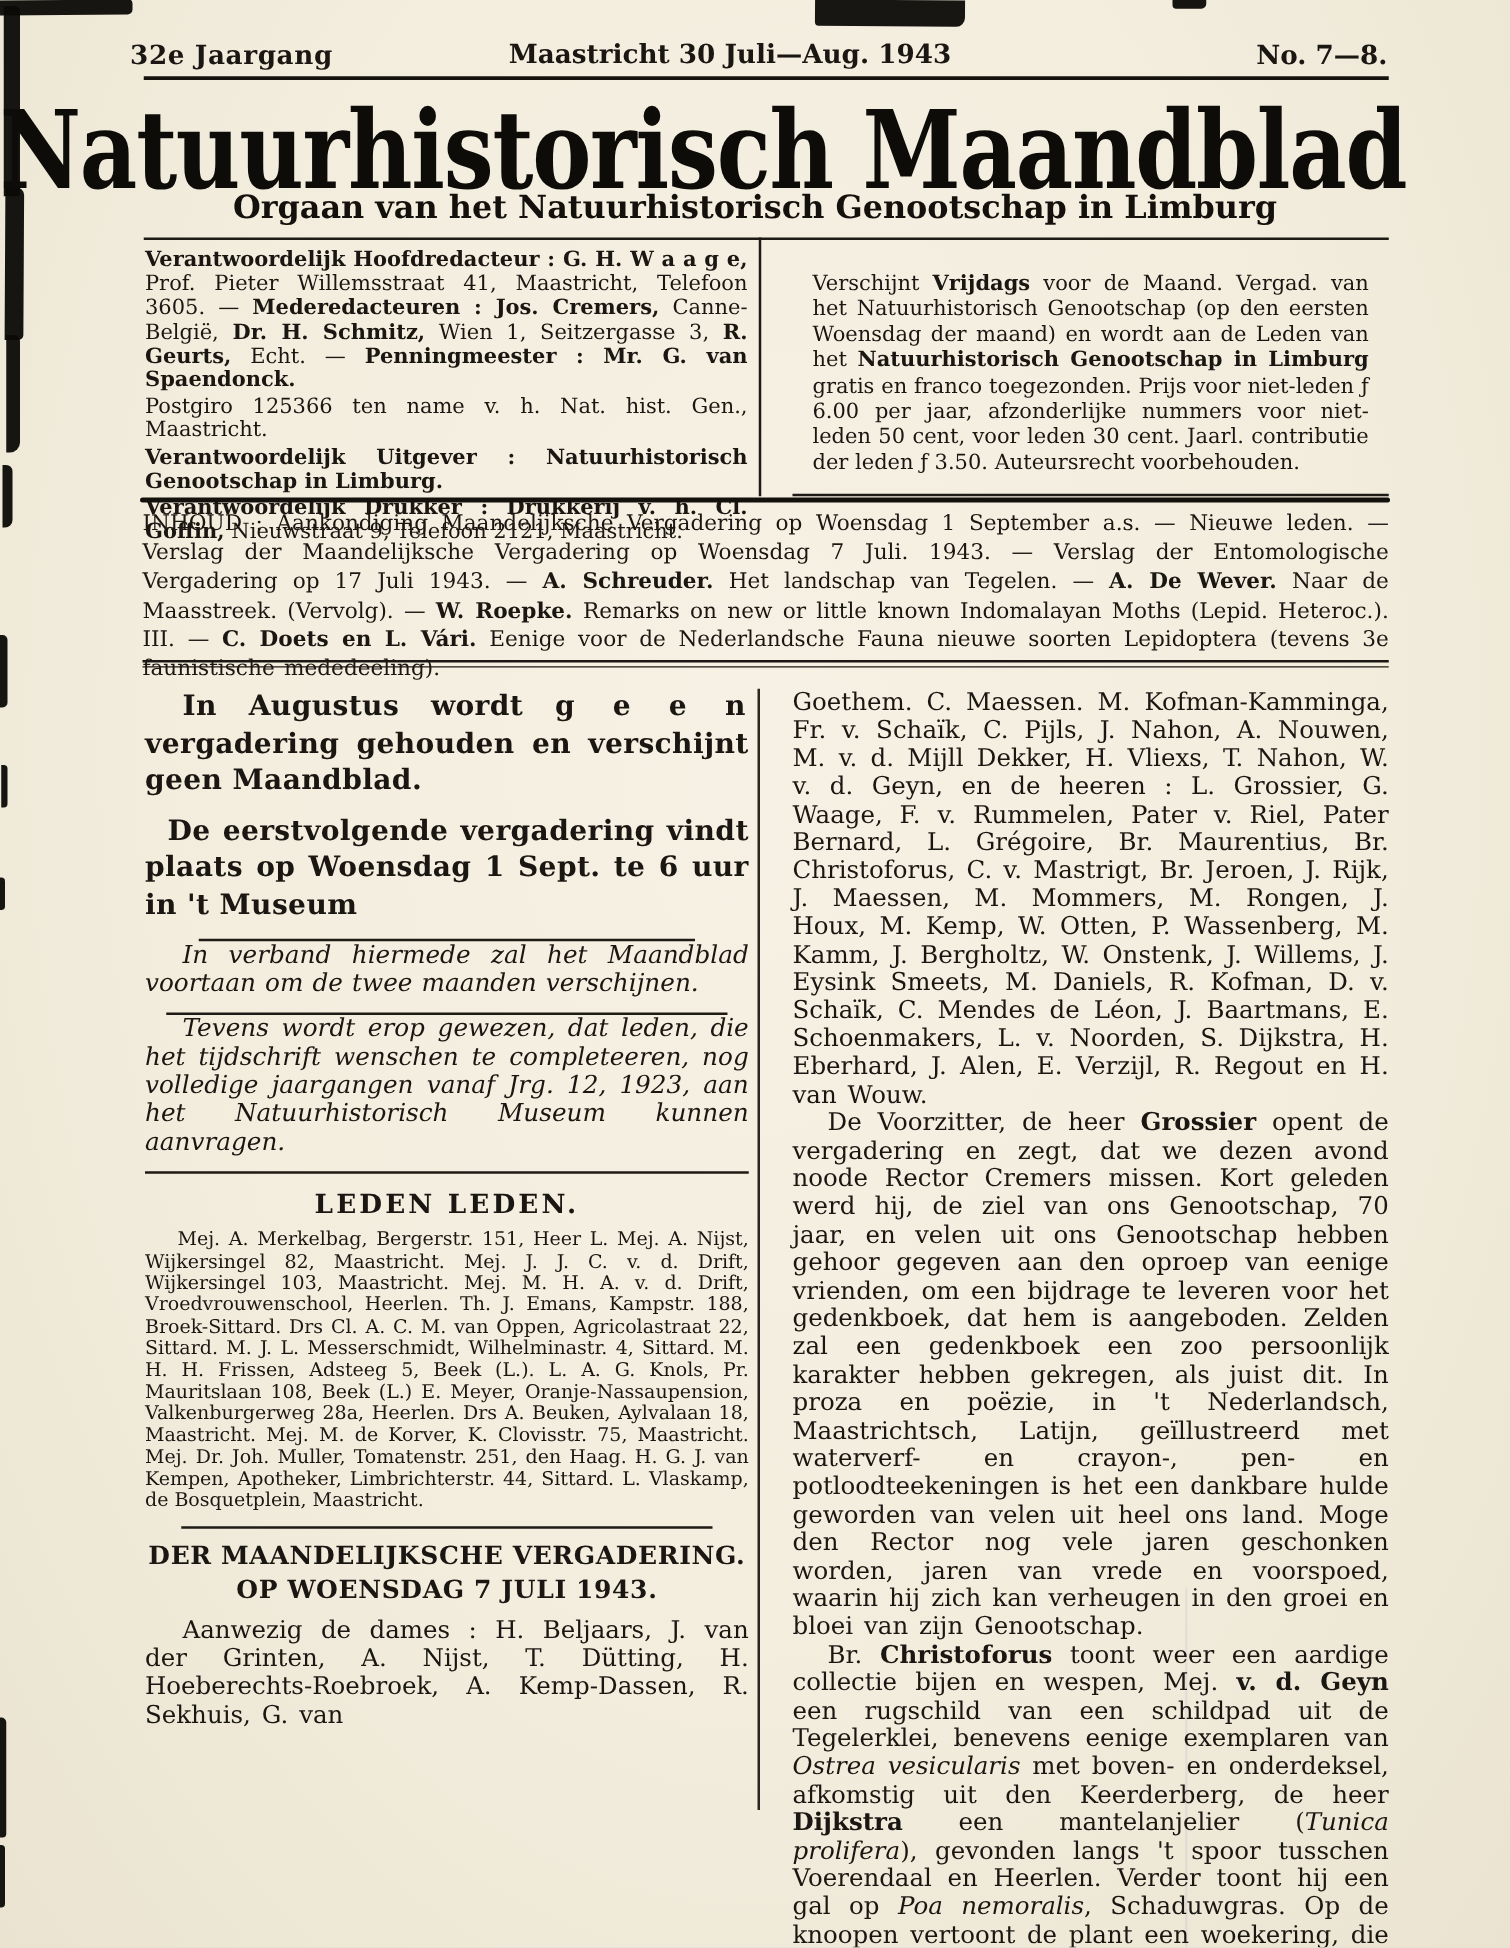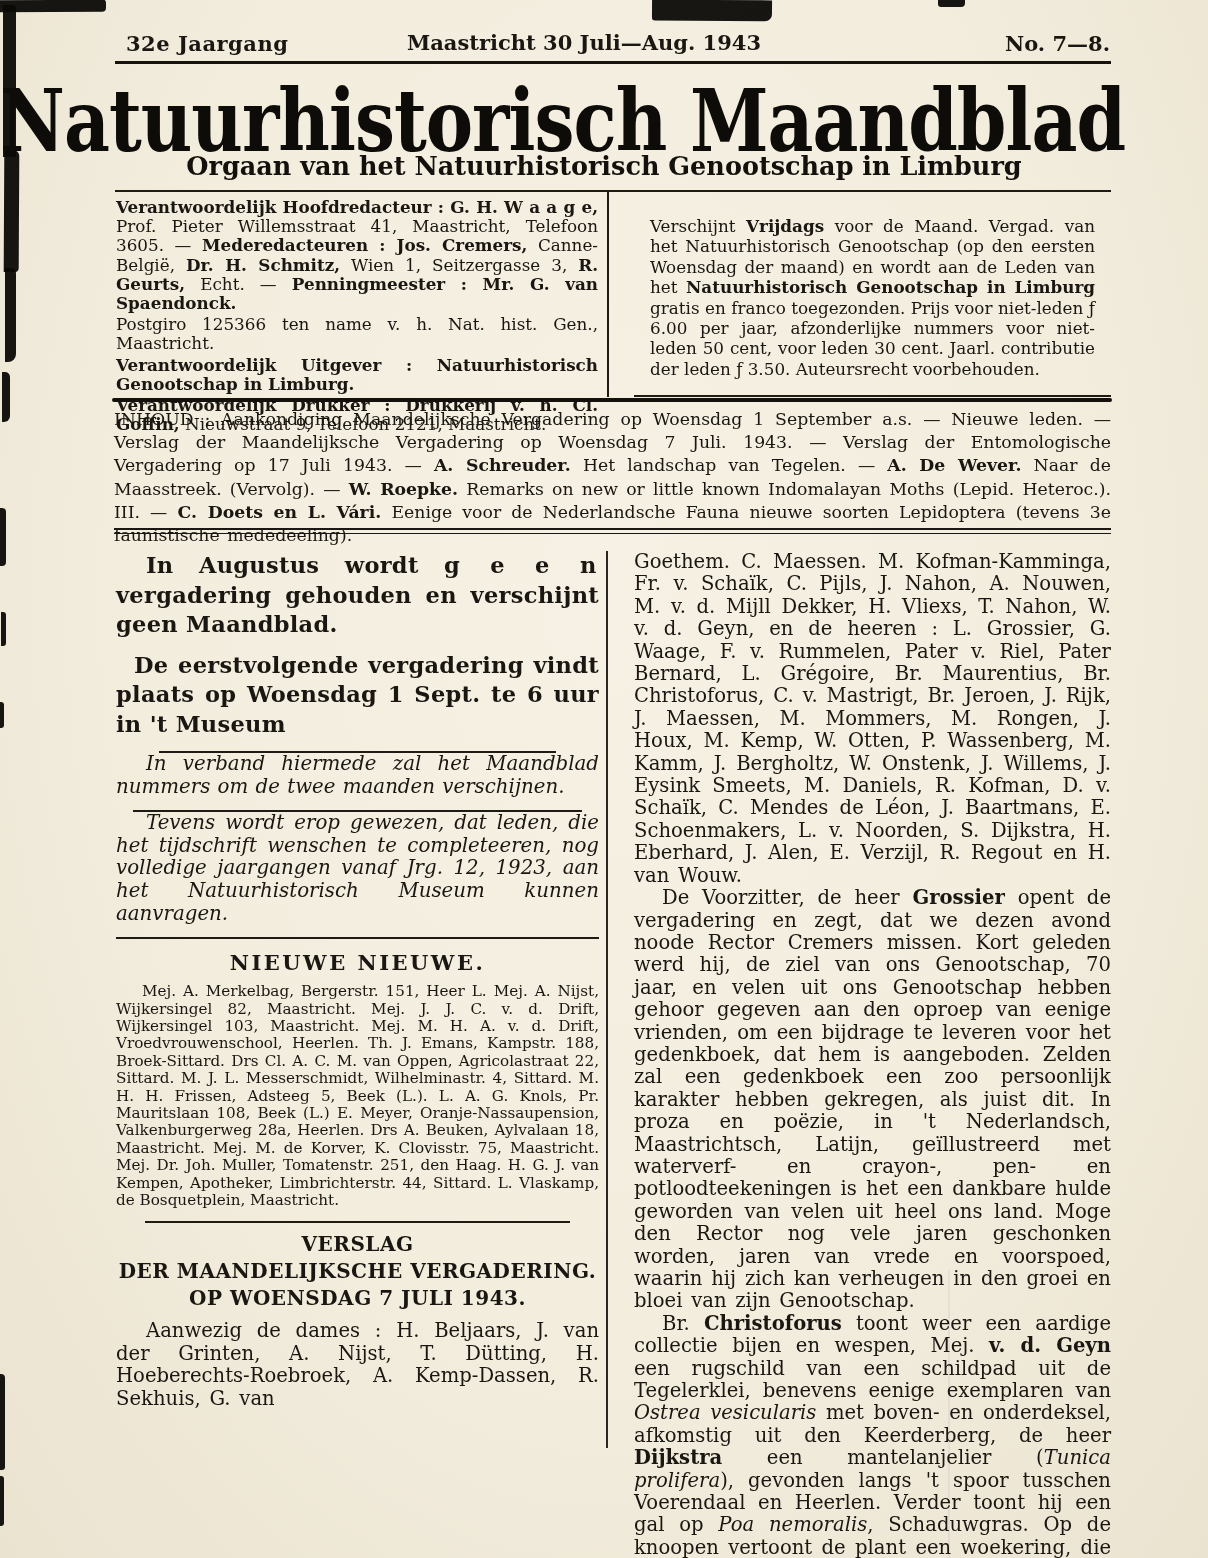--- a/index.html
+++ b/index.html
@@ -18,21 +18,21 @@
   .t2{left:4px;top:150px;width:15px;height:122px;border-radius:0 6px 4px 0;transform:rotate(.3deg);}
   .t3{left:5px;top:268px;width:11px;height:94px;border-radius:0 5px 8px 0;}
   .t4{left:2px;top:372px;width:8px;height:50px;border-radius:0 5px 6px 0;}
   .t5{left:0;top:508px;width:6px;height:58px;border-radius:0 4px 4px 0;}
   .t6{left:1px;top:612px;width:5px;height:34px;border-radius:0 3px 3px 0;}
   .t7{left:0;top:702px;width:4px;height:26px;border-radius:0 3px 3px 0;}
   .t8{left:0;top:1374px;width:5px;height:96px;border-radius:0 4px 3px 0;}
   .t9{left:0;top:1476px;width:4px;height:50px;border-radius:0 3px 3px 0;}
   .crease{position:absolute;left:948px;top:1270px;width:2px;height:288px;background:rgba(140,110,190,.10);}
   
-  .hdr-vol{position:absolute;left:126px;top:31px;font-size:21px;font-weight:bold;letter-spacing:.5px;}
+  .hdr-vol{position:absolute;left:104px;top:31px;font-size:21px;font-weight:bold;letter-spacing:.5px;}
   .hdr-date{position:absolute;left:0;right:40px;top:30px;text-align:center;font-size:21px;font-weight:bold;}
   .hdr-no{position:absolute;right:98px;top:31px;font-size:21px;font-weight:bold;}
   .hdr-rule{position:absolute;left:115px;top:61px;width:996px;height:3px;background:#16130e;}
   .title{position:absolute;left:0;top:69px;width:100%;text-align:left;}
   .title-inner{display:inline-block;font-size:71px;font-weight:bold;letter-spacing:-1px;white-space:nowrap;
     transform:scaleY(1.22);transform-origin:50% 0;color:#0e0c09;}
   .subtitle{position:absolute;left:0;top:151px;width:100%;text-align:center;font-size:25.5px;font-weight:bold;color:#14110d;}
   
   .top-mast-rule{position:absolute;left:115px;top:190px;width:996px;height:2px;background:#1e1a14;}
   .mast-vdiv{position:absolute;left:607px;top:190px;width:2px;height:207px;background:#1e1a14;}
@@ -115,29 +115,28 @@
   <div class="rule-heavy"></div>
   <div class="inhoud"><span>INHOUD : Aankondiging Maandelijksche Vergadering op Woensdag 1 September a.s. — Nieuwe leden. — Verslag der Maandelijksche Vergadering op Woensdag 7 Juli. 1943. — Verslag der Entomologische Vergadering op 17 Juli 1943. — </span><span class="b">A. Schreuder.</span><span> Het landschap van Tegelen. — </span><span class="b">A. De Wever.</span><span> Naar de Maasstreek. (Vervolg). — </span><span class="b">W. Roepke.</span><span> Remarks on new or little known Indomalayan Moths (Lepid. Heteroc.). III. — </span><span class="b">C. Doets en L. Vári.</span><span> Eenige voor de Nederlandsche Fauna nieuwe soorten Lepidoptera (tevens 3e faunistische mededeeling).</span></div>
   <div class="rule-double"></div>
 
   <div class="col-vdiv"></div>
 
   <div class="col-left">
     <p class="announce"><span>In Augustus wordt </span><span class="ls">g e e n</span><span> vergadering gehouden en verschijnt geen Maandblad.</span></p>
     <p class="announce a2">De eerstvolgende vergadering vindt plaats op Woensdag 1 Sept. te 6 uur in 't Museum</p>
     <hr class="hr hr-c82">
-    <p class="notice nf">In verband hiermede zal het Maandblad nummers om de twee maanden verschijnen.</p>
+    <p class="notice nf">In verband hiermede zal het Maandblad voortaan om de twee maanden verschijnen.</p>
     <hr class="hr hr-c92">
     <p class="notice nf">Tevens wordt erop gewezen, dat leden, die het tijdschrift wenschen te completeeren, nog volledige jaargangen vanaf Jrg. 12, 1923, aan het Natuurhistorisch Museum kunnen aanvragen.</p>
     <hr class="hr hr-full">
-    <h3 class="sec-head">NIEUWE NIEUWE.</h3>
+    <h3 class="sec-head">LEDEN LEDEN.</h3>
     <p class="members">Mej. A. Merkelbag, Bergerstr. 151, Heer L. Mej. A. Nijst, Wijkersingel 82, Maastricht. Mej. J. J. C. v. d. Drift, Wijkersingel 103, Maastricht. Mej. M. H. A. v. d. Drift, Vroedvrouwenschool, Heerlen. Th. J. Emans, Kampstr. 188, Broek-Sittard. Drs Cl. A. C. M. van Oppen, Agricolastraat 22, Sittard. M. J. L. Messerschmidt, Wilhelminastr. 4, Sittard. M. H. H. Frissen, Adsteeg 5, Beek (L.). L. A. G. Knols, Pr. Mauritslaan 108, Beek (L.) E. Meyer, Oranje-Nassaupension, Valkenburgerweg 28a, Heerlen. Drs A. Beuken, Aylvalaan 18, Maastricht. Mej. M. de Korver, K. Clovisstr. 75, Maastricht. Mej. Dr. Joh. Muller, Tomatenstr. 251, den Haag. H. G. J. van Kempen, Apotheker, Limbrichterstr. 44, Sittard. L. Vlaskamp, de Bosquetplein, Maastricht.</p>
     <hr class="hr hr-c88">
     <div class="verslag-head">
-      <div>VERSLAG</div>
       <div>DER MAANDELIJKSCHE VERGADERING.</div>
       <div>OP WOENSDAG 7 JULI 1943.</div>
     </div>
     <p class="bodytxt">Aanwezig de dames : H. Beljaars, J. van der Grinten, A. Nijst, T. Dütting, H. Hoeberechts-Roebroek, A. Kemp-Dassen, R. Sekhuis, G. van</p>
   </div>
 
   <div class="col-right">
     <p class="bodytxt"><span>Goethem. C. Maessen. M. Kofman-Kamminga, Fr. v. Schaïk, C. Pijls, J. Nahon, A. Nouwen, M. v. d. Mijll Dekker, H. Vliexs, T. Nahon, W. v. d. Geyn, en de heeren : L. Grossier, G. Waage, F. v. Rummelen, Pater v. Riel, Pater Bernard, L. Grégoire, Br. Maurentius, Br. Christoforus, C. v. Mastrigt, Br. Jeroen, J. Rijk, J. Maessen, M. Mommers, M. Rongen, J. Houx, M. Kemp, W. Otten, P. Wassenberg, M. Kamm, J. Bergholtz, W. Onstenk, J. Willems, J. Eysink Smeets, M. Daniels, R. Kofman, D. v. Schaïk, C. Mendes de Léon, J. Baartmans, E. Schoenmakers, L. v. Noorden, S. Dijkstra, H. Eberhard, J. Alen, E. Verzijl, R. Regout en H. van Wouw.</span></p>
     <p class="bodytxt ind"><span>De Voorzitter, de heer </span><span class="b">Grossier</span><span> opent de vergadering en zegt, dat we dezen avond noode Rector Cremers missen. Kort geleden werd hij, de ziel van ons Genootschap, 70 jaar, en velen uit ons Genootschap hebben gehoor gegeven aan den oproep van eenige vrienden, om een bijdrage te leveren voor het gedenkboek, dat hem is aangeboden. Zelden zal een gedenkboek een zoo persoonlijk karakter hebben gekregen, als juist dit. In proza en poëzie, in 't Nederlandsch, Maastrichtsch, Latijn, geïllustreerd met waterverf- en crayon-, pen- en potloodteekeningen is het een dankbare hulde geworden van velen uit heel ons land. Moge den Rector nog vele jaren geschonken worden, jaren van vrede en voorspoed, waarin hij zich kan verheugen in den groei en bloei van zijn Genootschap.</span></p>
     <p class="bodytxt ind"><span>Br. </span><span class="b">Christoforus</span><span> toont weer een aardige collectie bijen en wespen, Mej. </span><span class="b">v. d. Geyn</span><span> een rugschild van een schildpad uit de Tegelerklei, benevens eenige exemplaren van </span><span class="i">Ostrea vesicularis</span><span> met boven- en onderdeksel, afkomstig uit den Keerderberg, de heer </span><span class="b">Dijkstra</span><span> een mantelanjelier (</span><span class="i">Tunica prolifera</span><span>), gevonden langs 't spoor tusschen Voerendaal en Heerlen. Verder toont hij een gal op </span><span class="i">Poa nemoralis</span><span>, Schaduwgras. Op de knoopen vertoont de plant een woekering, die veroorzaakt wordt door een galwesp, </span></p>

